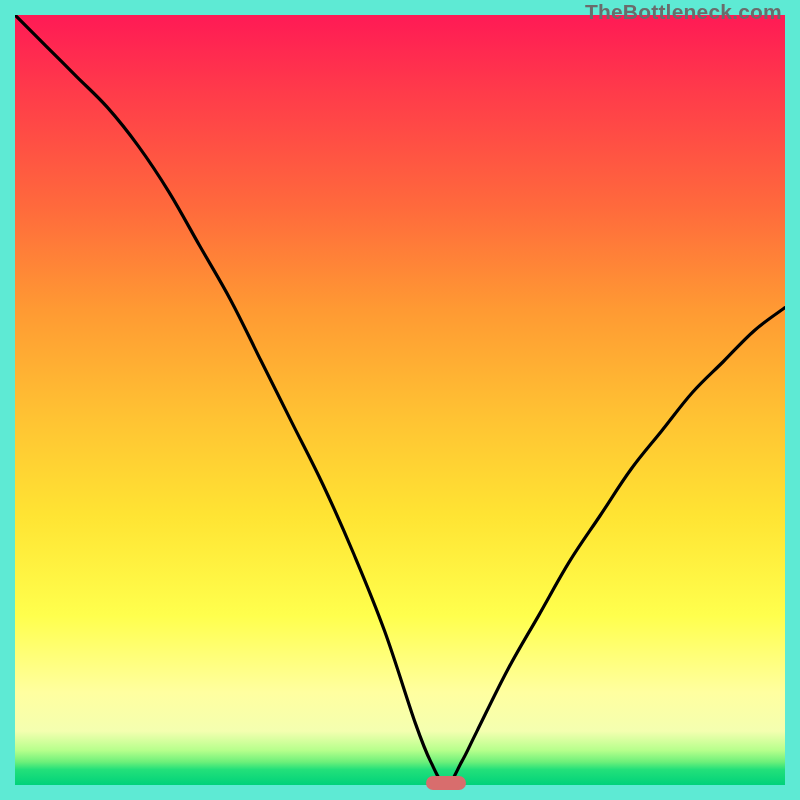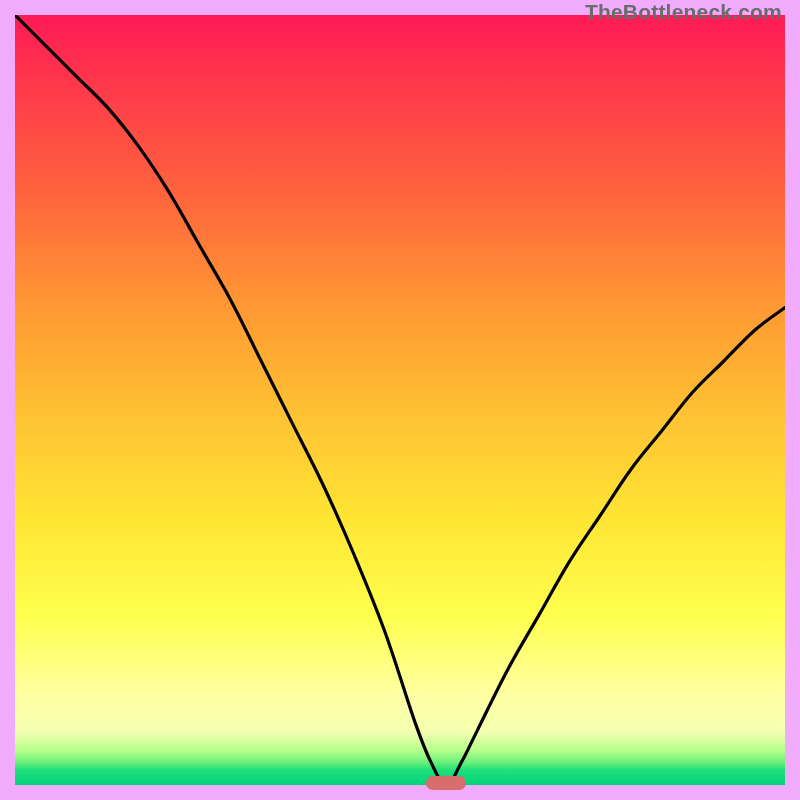--- a/index.html
+++ b/index.html
@@ -8,21 +8,21 @@
     width: 800px;
     height: 800px;
     background: #000;
     overflow: hidden;
     font-family: Arial, Helvetica, sans-serif;
   }
   .frame {
     position: relative;
     width: 800px;
     height: 800px;
-    background: #f0abfc;
+    background: #5eead4;
   }
   .plot-area {
     position: absolute;
     left: 15px;
     top: 15px;
     width: 770px;
     height: 770px;
     
     background: linear-gradient(
       to bottom,

